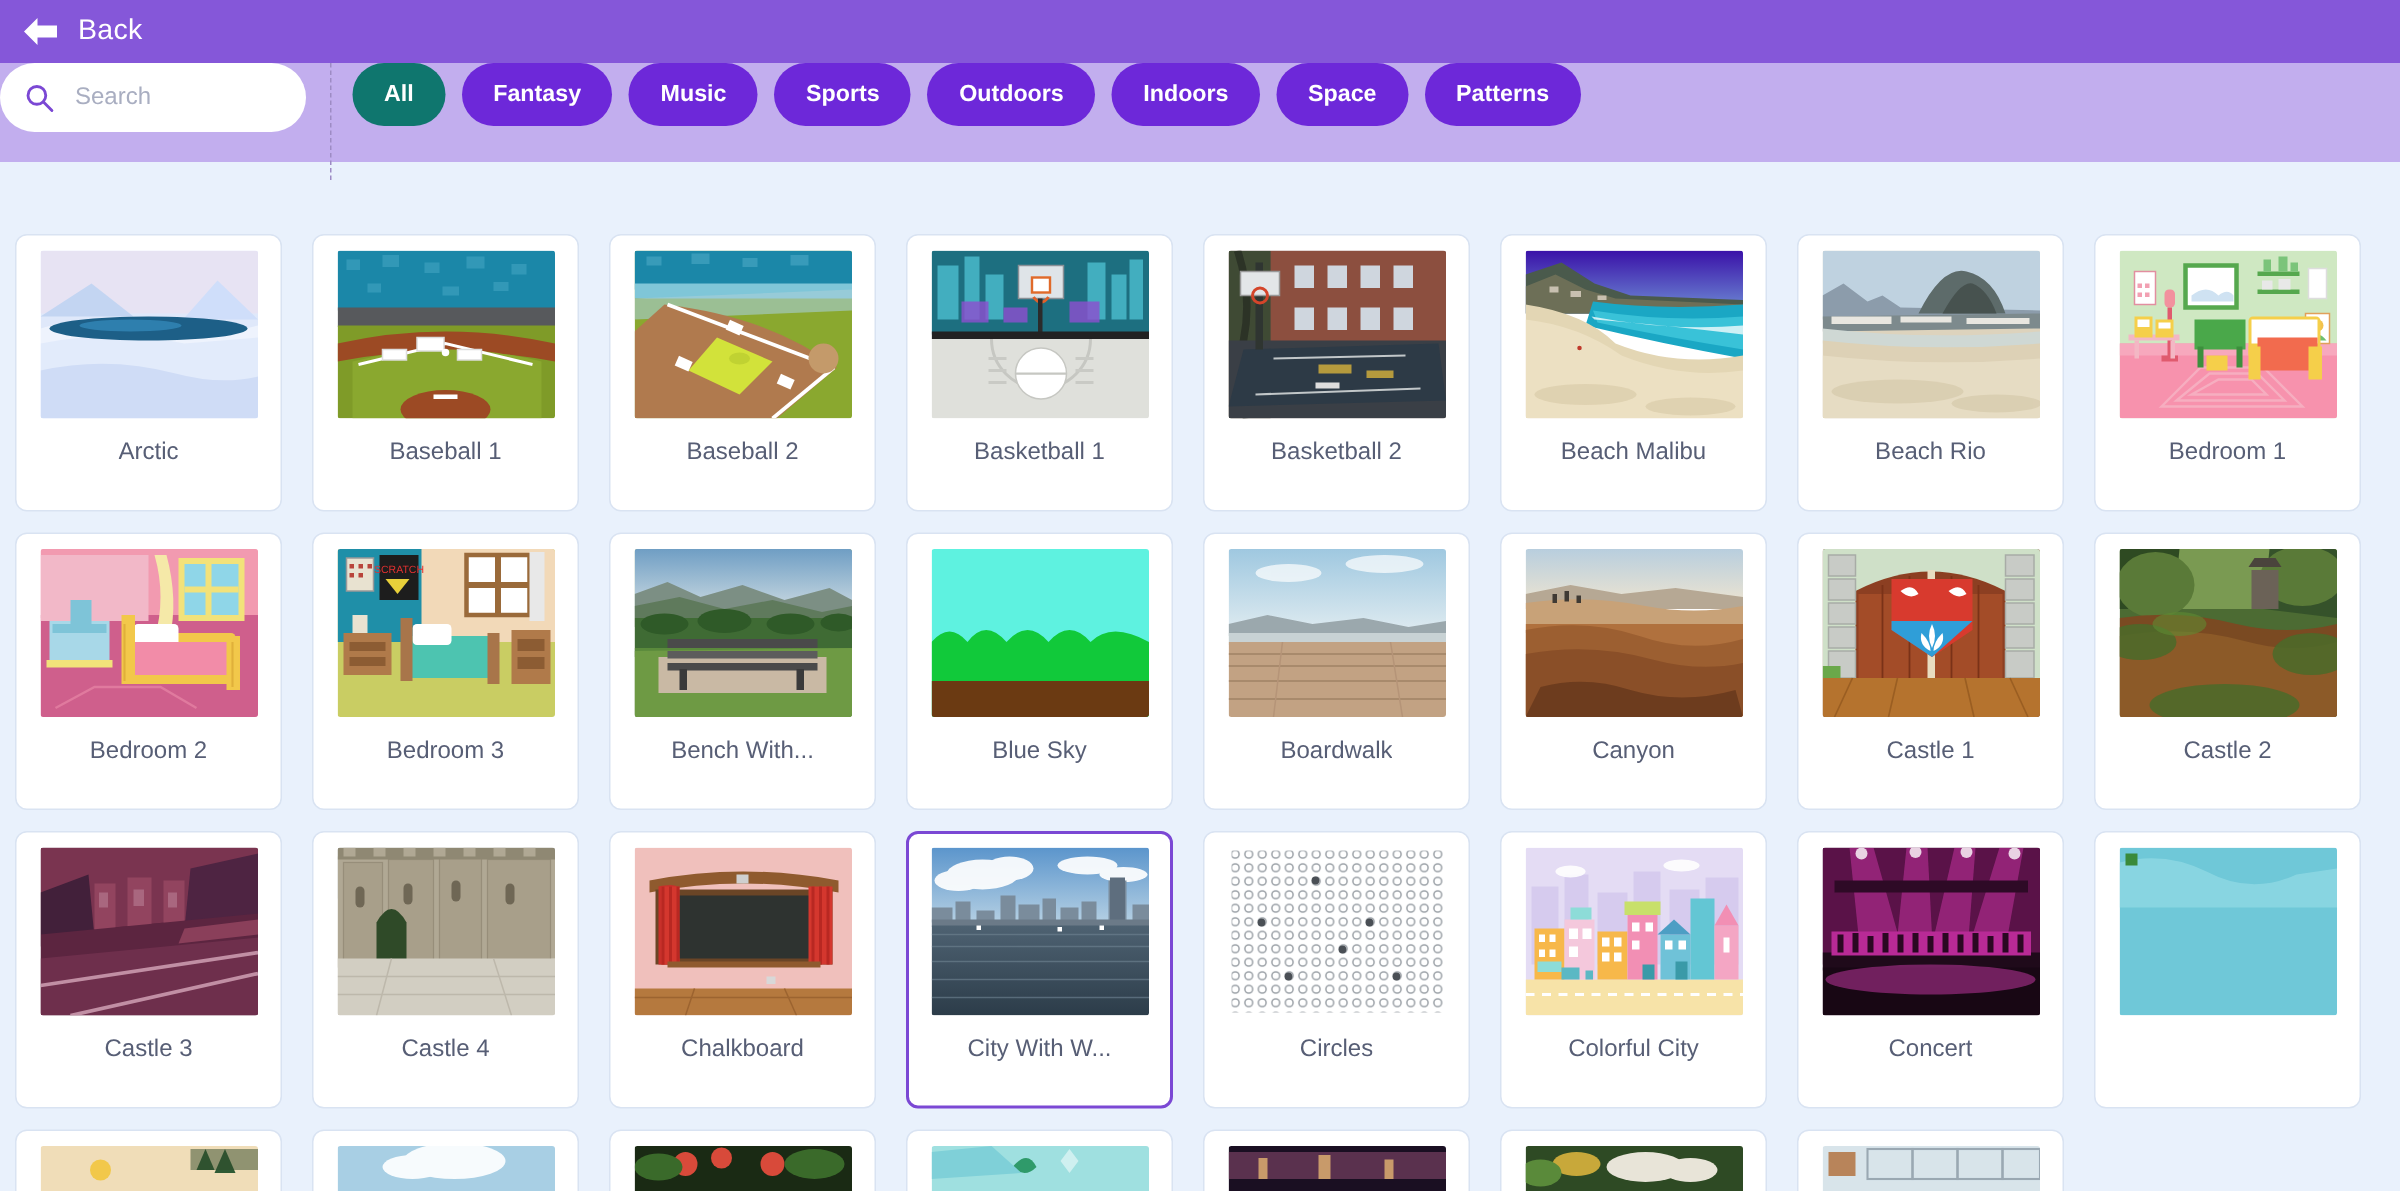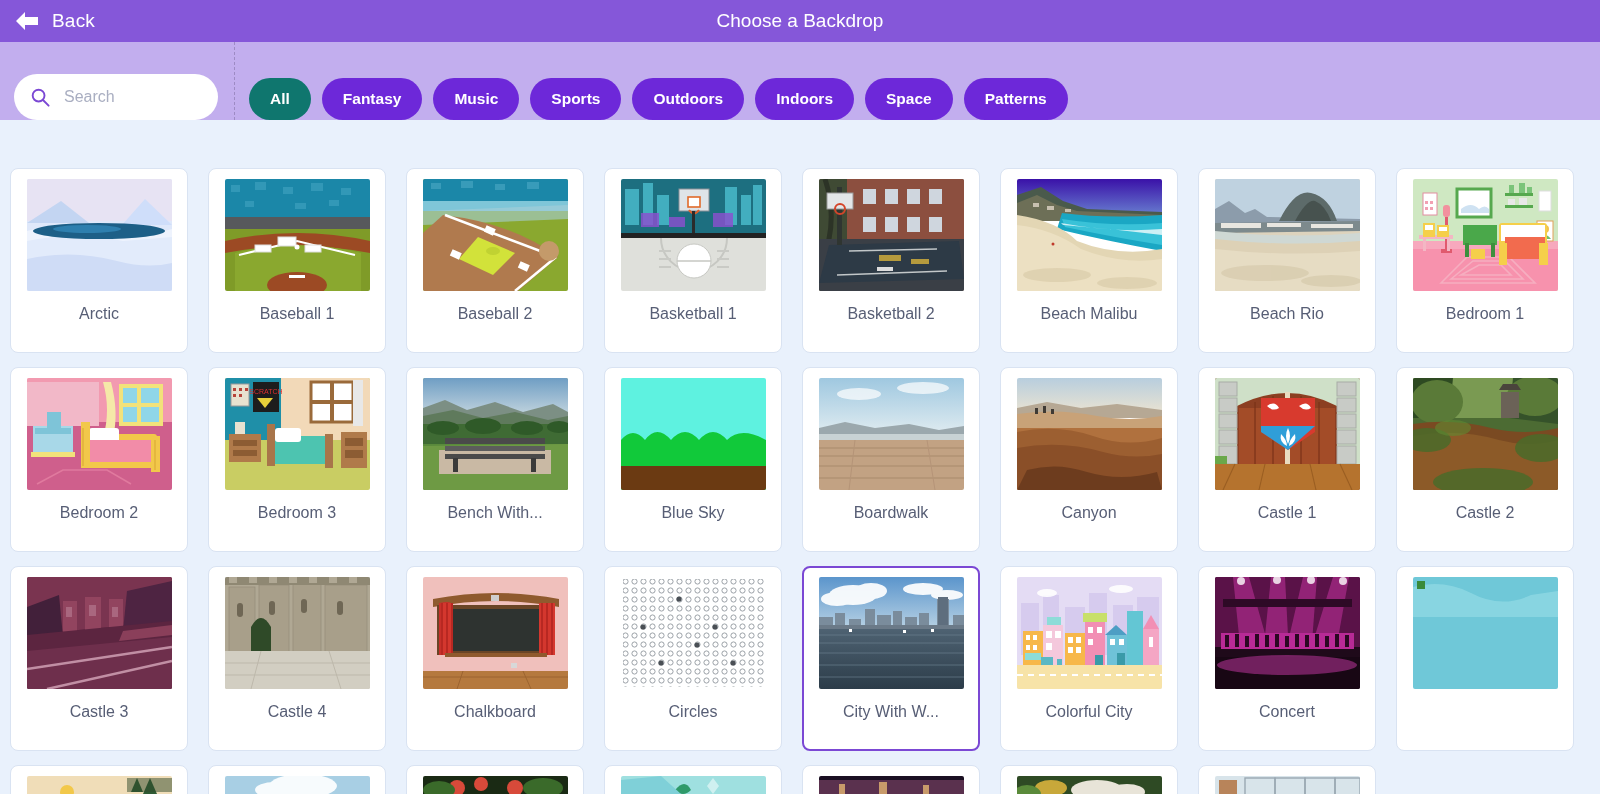--- a/index.html
+++ b/index.html
@@ -25,24 +25,24 @@
   .back-label {
     color: #ffffff; font-size: 19px; letter-spacing: .2px;
   }
   .header-title {
     position: absolute; left: 0; right: 0; text-align: center;
     color: #ffffff; font-size: 19px; pointer-events: none;
   }
 
   
   .filterbar {
-    height: 78px; width: 100%;
+    height: 66px; width: 100%;
     background: #c2aeee;
-    display: flex; align-items: flex-end;
-    padding: 0 14px;
+    display: flex; align-items: flex-start;
+    padding: 0 0;
   }
   .search-wrap {
     width: 204px; height: 46px; flex: 0 0 auto;
     background: #ffffff; border-radius: 23px;
     display: flex; align-items: center; padding: 0 16px;
   }
   .search-icon { width: 21px; height: 21px; flex: 0 0 auto; }
   .search-input {
     border: 0; outline: 0; background: transparent;
     font-family: "Liberation Sans", sans-serif;
@@ -107,21 +107,20 @@
 </head>
 <body>
 
 <div class="header">
   <div class="back-btn">
     <svg class="back-arrow" viewBox="0 0 26 22">
       <path d="M11 2 L2 11 L11 20 L11 15 L24 15 L24 7 L11 7 Z" fill="#ffffff"></path>
     </svg>
     <span class="back-label">Back</span>
   </div>
-  <div class="header-title">Choose a Backdrop</div>
 </div>
 
 <div class="filterbar">
   <div class="search-wrap">
     <svg class="search-icon" viewBox="0 0 22 22">
       <circle cx="9" cy="9" r="6.2" fill="none" stroke="#7b48d4" stroke-width="2"></circle>
       <line x1="13.6" y1="13.6" x2="19.5" y2="19.5" stroke="#7b48d4" stroke-width="2" stroke-linecap="round"></line>
     </svg>
     <input class="search-input" type="text" placeholder="Search" style="">
   </div>
@@ -744,42 +743,20 @@
               <rect x="123" y="26" width="2" height="52"></rect>
               <rect x="128" y="26" width="2" height="52"></rect>
             </g>
     <rect x="68" y="18" width="8" height="6" fill="#cfcfcf"></rect>
     <rect x="22" y="76" width="102" height="4" fill="#8f5a2e"></rect>
     <rect x="88" y="86" width="6" height="5" fill="#d8d8d8"></rect>
   </svg>
         </div>
         <div class="card-label">Chalkboard</div>
       </div>
-      <div class="card">
-        <div class="thumb">
-          <svg viewBox="0 0 145 112" preserveAspectRatio="none">
-    <rect width="145" height="112" fill="#ffffff"></rect>
-    <defs>
-      <pattern id="circ" width="9" height="9" patternUnits="userSpaceOnUse">
-        <circle cx="4.5" cy="4.5" r="2.6" fill="none" stroke="#9aa0a6" stroke-width="1"></circle>
-      </pattern>
-    </defs>
-    <rect x="2" y="2" width="141" height="108" fill="url(#circ)"></rect>
-    <g fill="#4a4f55">
-      <circle cx="22" cy="50" r="2.6"></circle>
-              <circle cx="58" cy="22" r="2.6"></circle>
-              <circle cx="94" cy="50" r="2.6"></circle>
-      <circle cx="112" cy="86" r="2.6"></circle>
-              <circle cx="40" cy="86" r="2.6"></circle>
-              <circle cx="76" cy="68" r="2.6"></circle>
-    </g>
-  </svg>
-        </div>
-        <div class="card-label">Circles</div>
-      </div>
       <div class="card selected">
         <div class="thumb">
           <svg viewBox="0 0 145 112" preserveAspectRatio="none">
     <defs>
               <linearGradient id="cwsky" x1="0" y1="0" x2="0" y2="1">
                 <stop offset="0" stop-color="#5b95cc"></stop>
                 <stop offset="1" stop-color="#b8d2e4"></stop>
               </linearGradient>
     <linearGradient id="cww" x1="0" y1="0" x2="0" y2="1">
                 <stop offset="0" stop-color="#4e6272"></stop>
@@ -817,20 +794,42 @@
               <line x1="0" y1="100" x2="145" y2="100"></line>
     </g>
     <g fill="#ffffff">
               <rect x="30" y="52" width="3" height="3"></rect>
               <rect x="84" y="53" width="3" height="3"></rect>
               <rect x="112" y="52" width="3" height="3"></rect>
             </g>
   </svg>
         </div>
         <div class="card-label">City With W...</div>
+      </div>
+      <div class="card">
+        <div class="thumb">
+          <svg viewBox="0 0 145 112" preserveAspectRatio="none">
+    <rect width="145" height="112" fill="#ffffff"></rect>
+    <defs>
+      <pattern id="circ" width="9" height="9" patternUnits="userSpaceOnUse">
+        <circle cx="4.5" cy="4.5" r="2.6" fill="none" stroke="#9aa0a6" stroke-width="1"></circle>
+      </pattern>
+    </defs>
+    <rect x="2" y="2" width="141" height="108" fill="url(#circ)"></rect>
+    <g fill="#4a4f55">
+      <circle cx="22" cy="50" r="2.6"></circle>
+              <circle cx="58" cy="22" r="2.6"></circle>
+              <circle cx="94" cy="50" r="2.6"></circle>
+      <circle cx="112" cy="86" r="2.6"></circle>
+              <circle cx="40" cy="86" r="2.6"></circle>
+              <circle cx="76" cy="68" r="2.6"></circle>
+    </g>
+  </svg>
+        </div>
+        <div class="card-label">Circles</div>
       </div>
       <div class="card">
         <div class="thumb">
           <svg viewBox="0 0 145 112" preserveAspectRatio="none">
     <rect width="145" height="112" fill="#e4dcf4"></rect>
     <g fill="#d6cbee">
       <rect x="4" y="26" width="18" height="52"></rect>
               <rect x="26" y="18" width="16" height="60"></rect>
       <rect x="48" y="30" width="20" height="48"></rect>
               <rect x="72" y="16" width="18" height="62"></rect>

